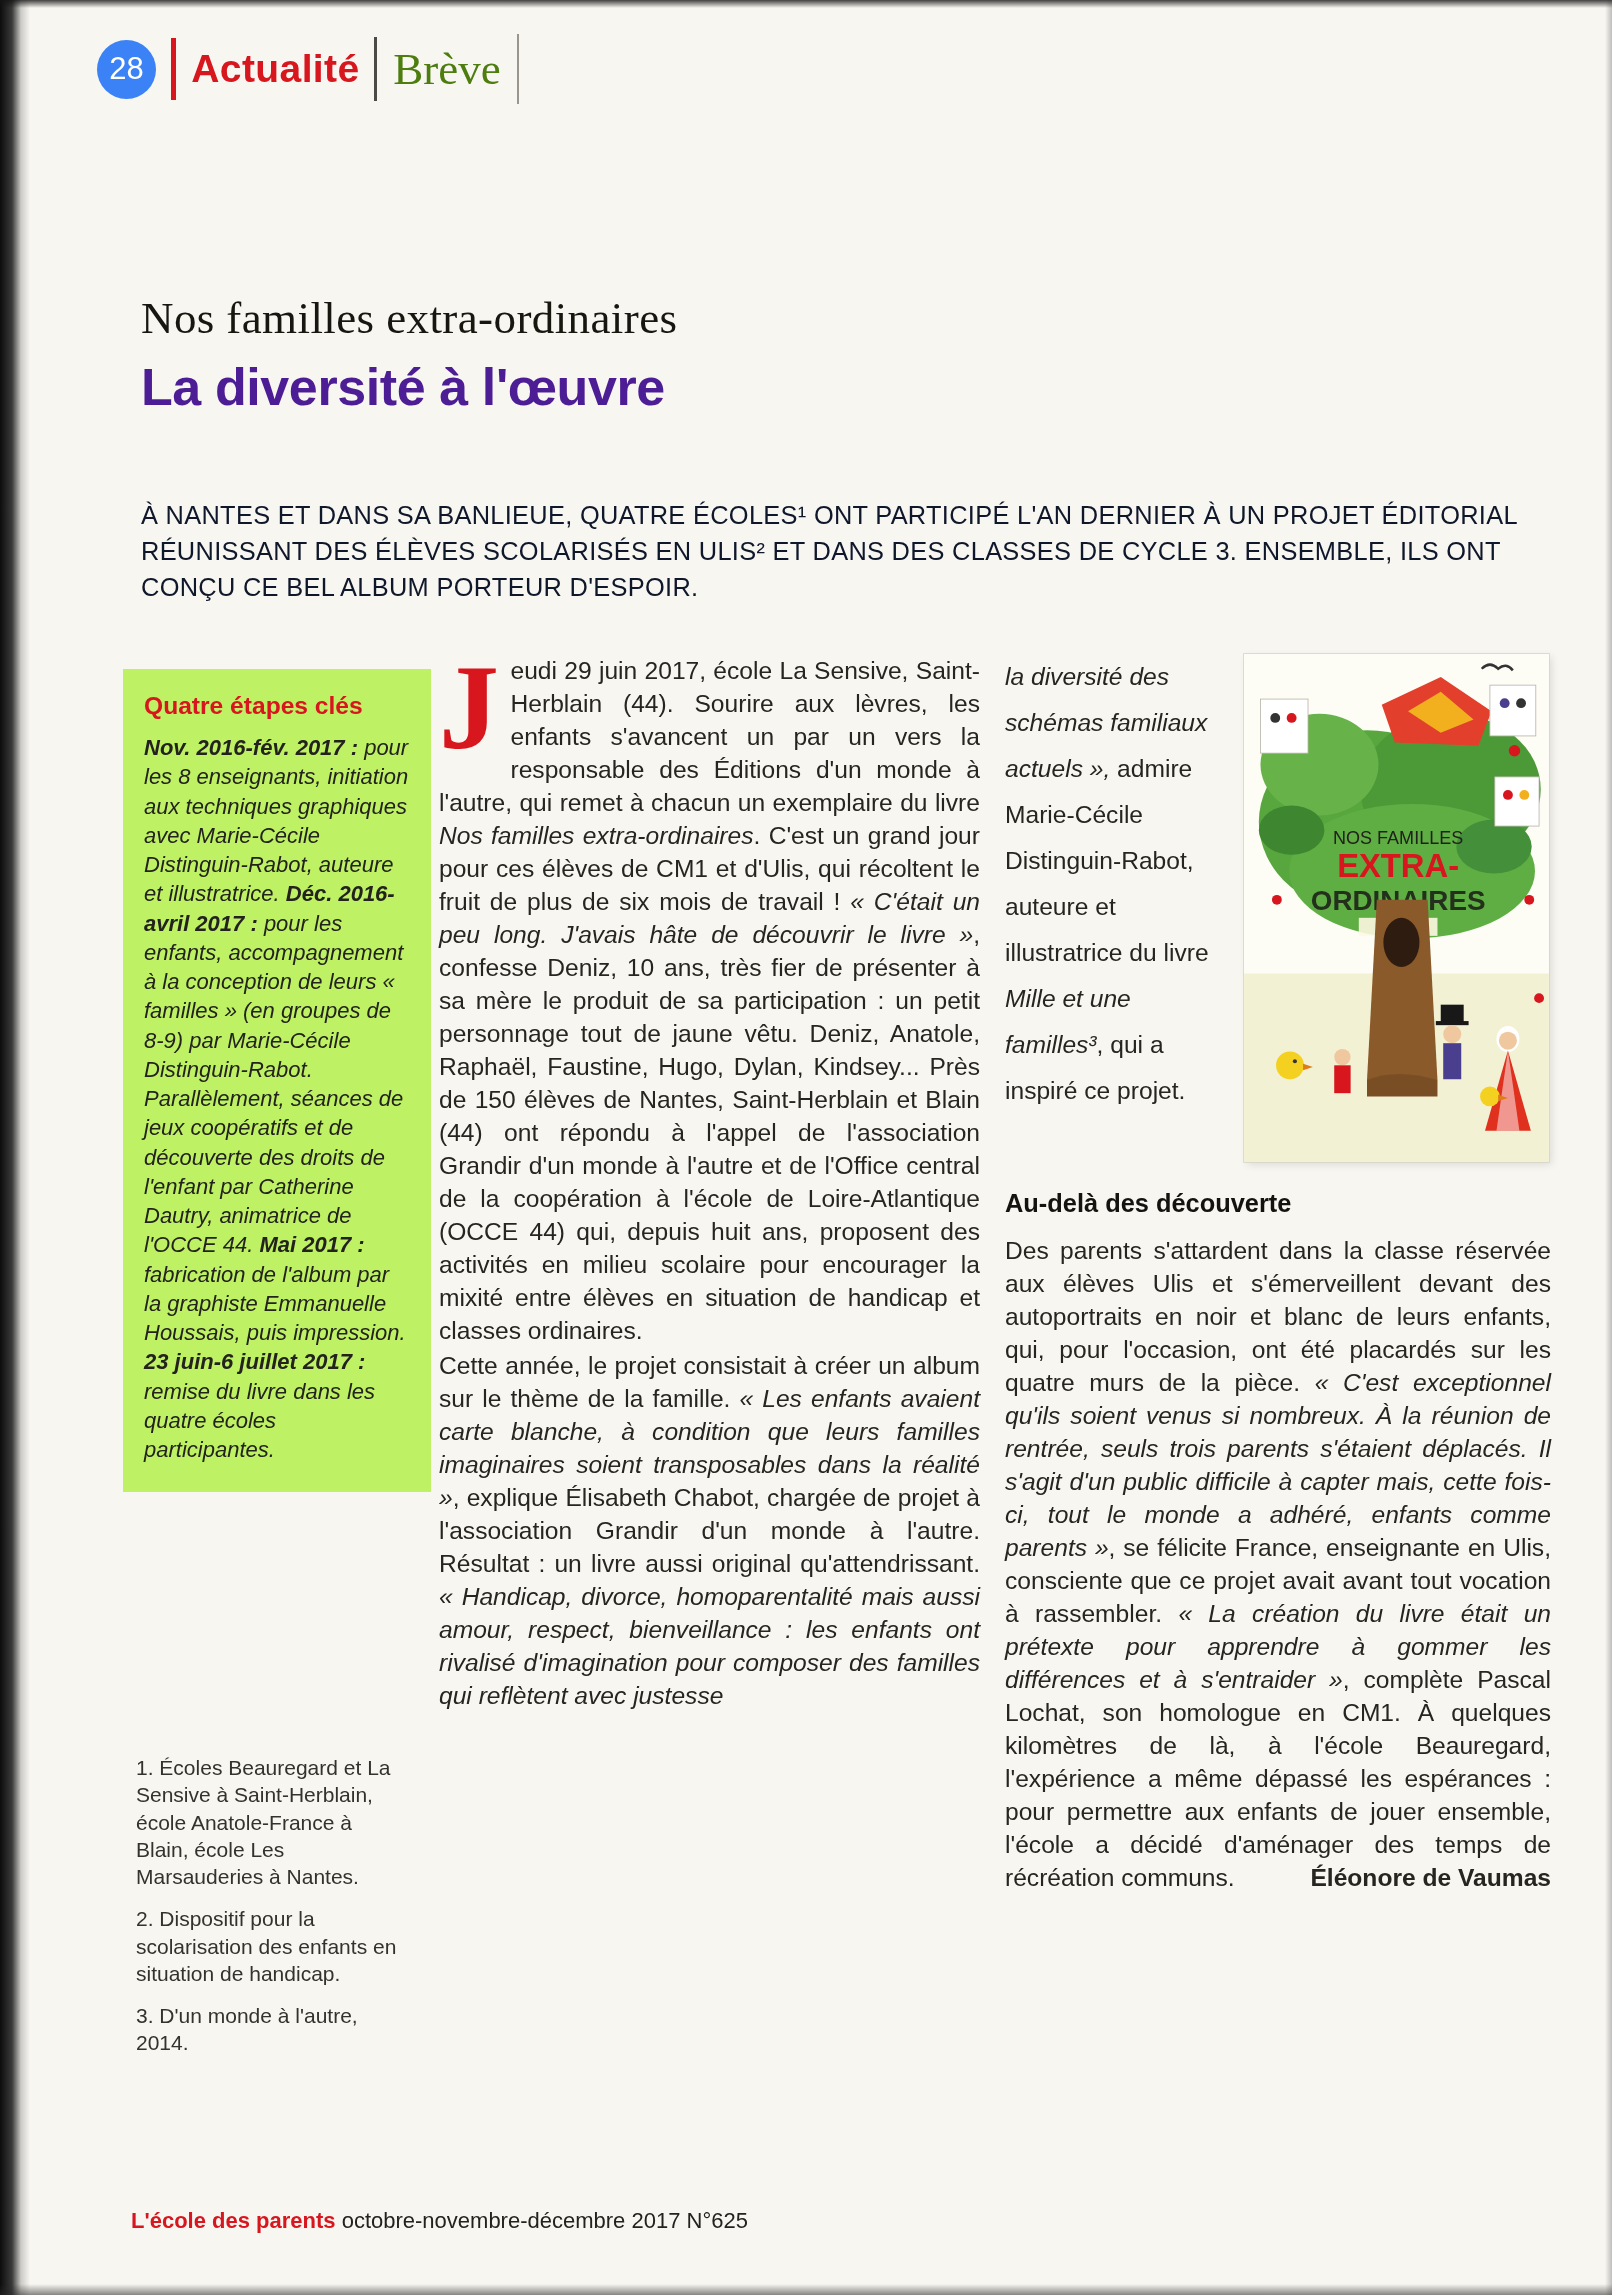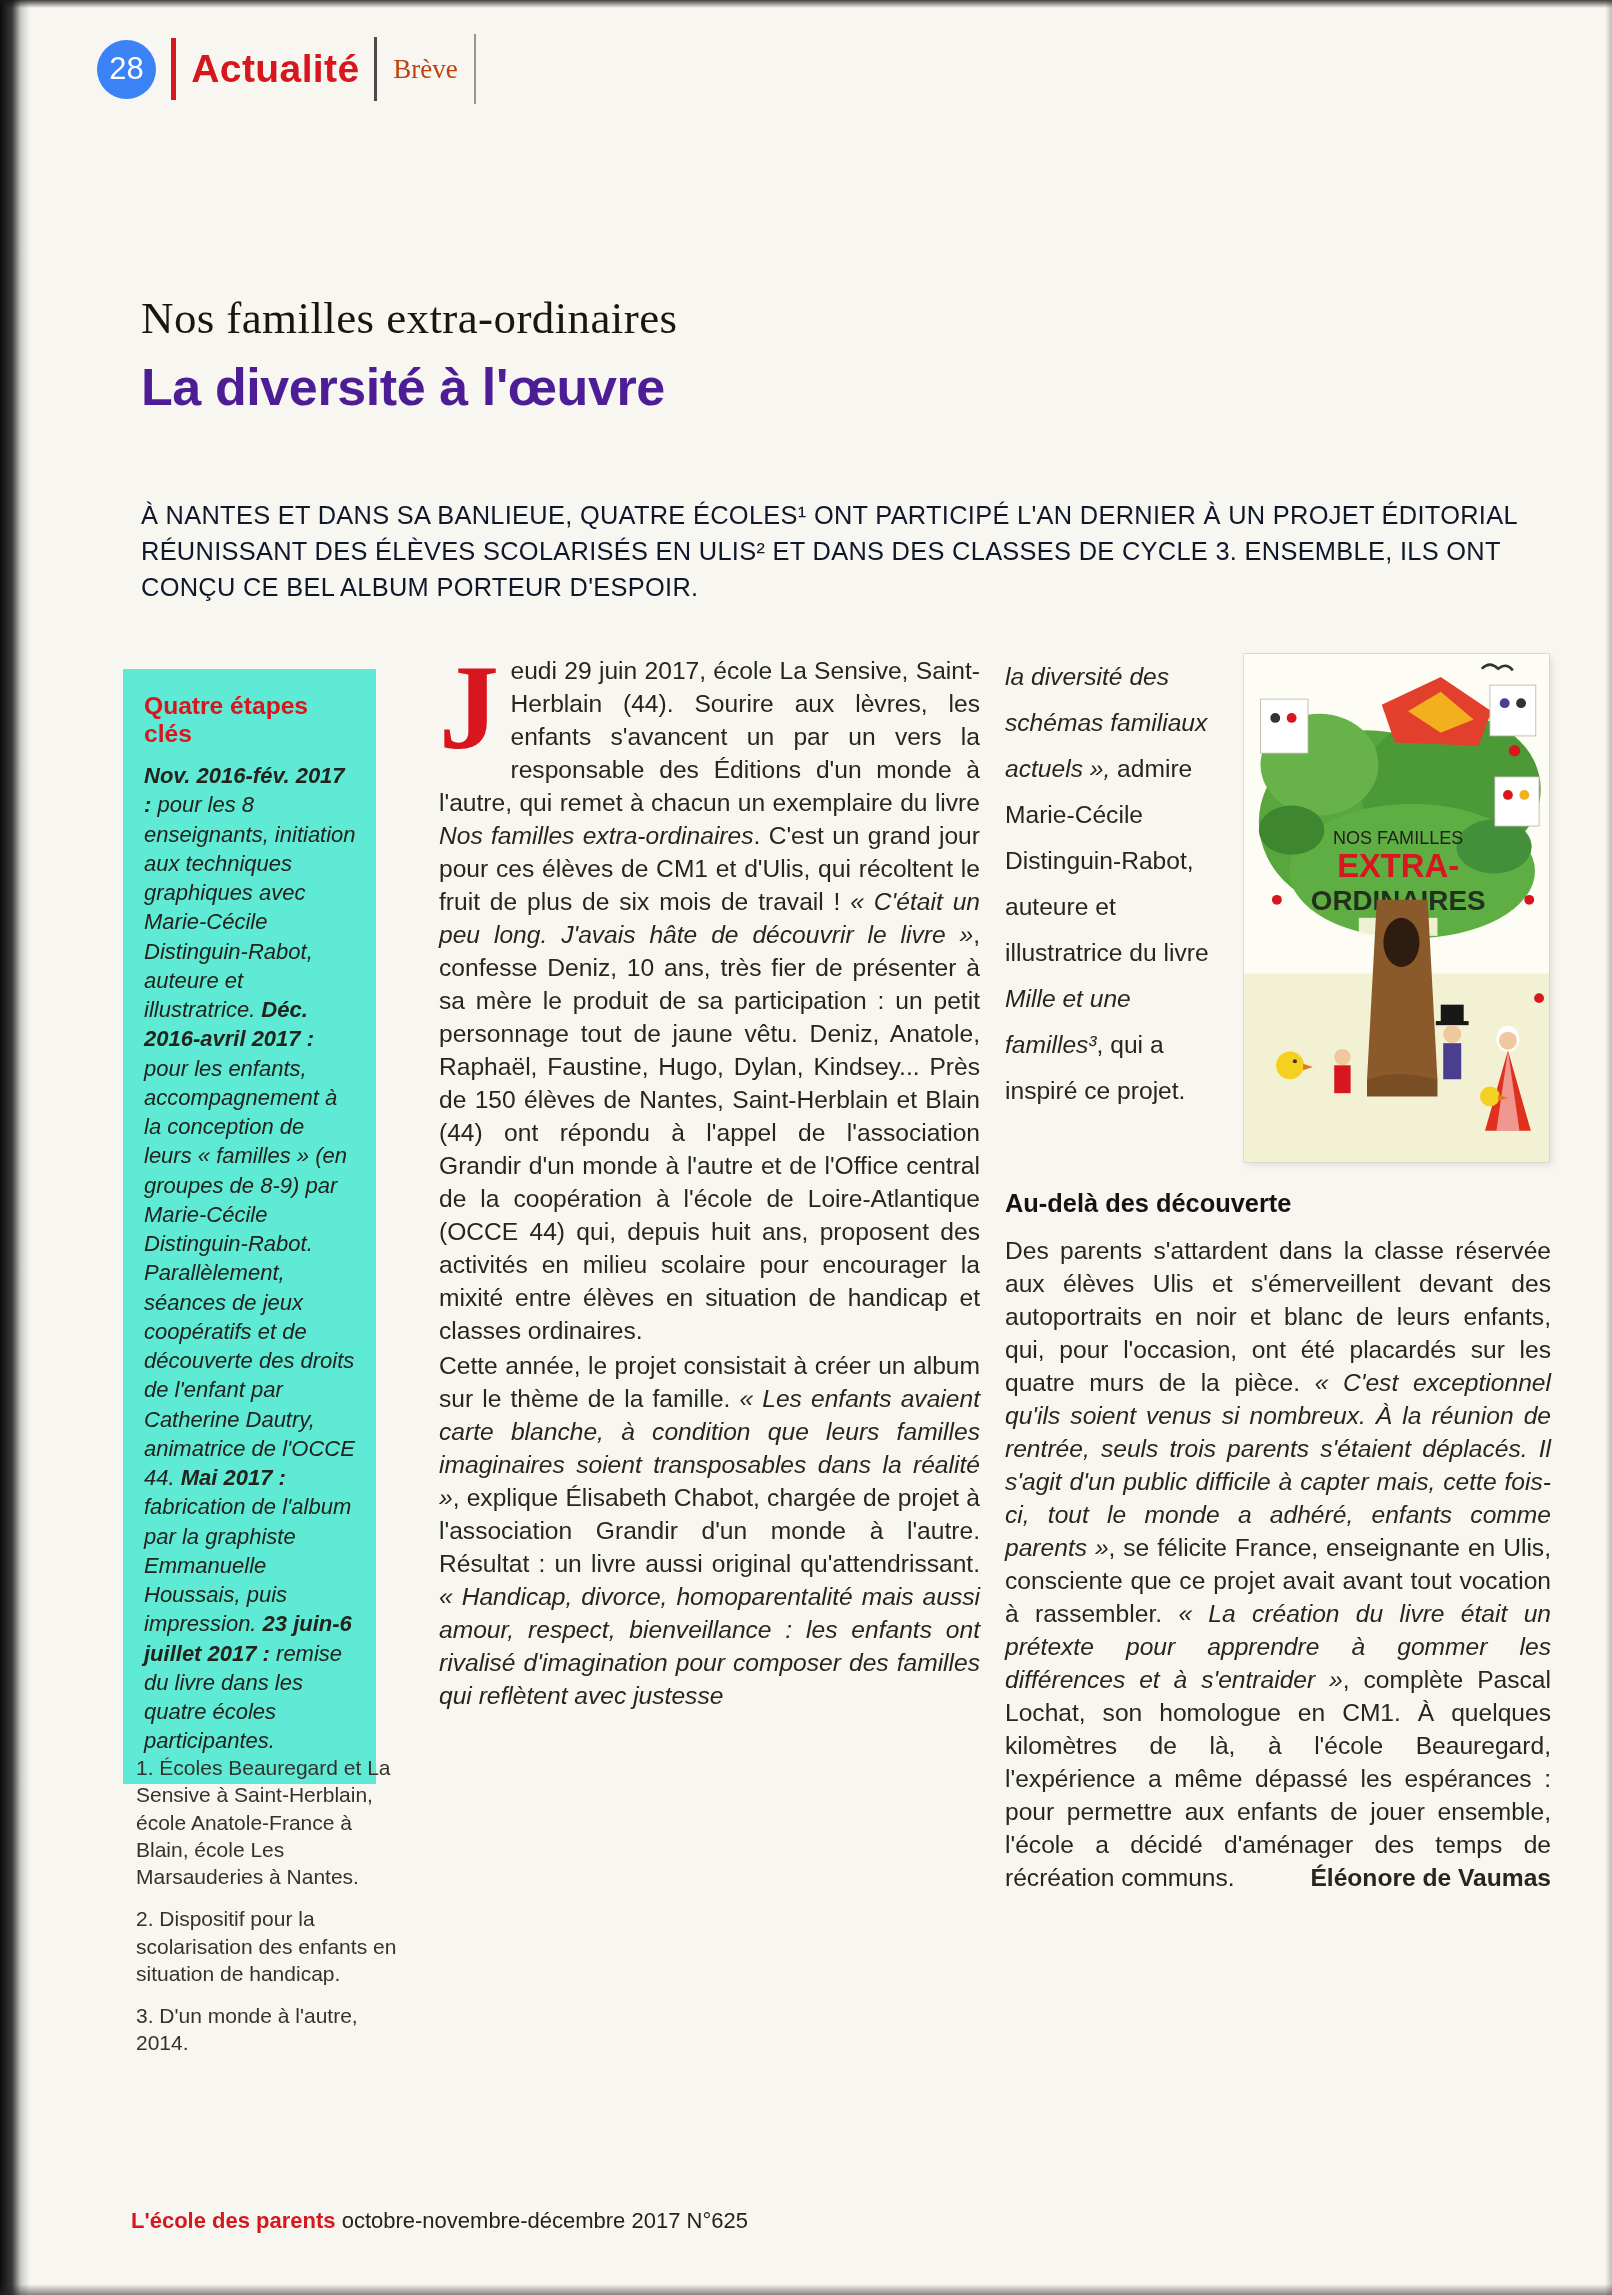--- a/index.html
+++ b/index.html
@@ -23,34 +23,34 @@
     background: linear-gradient(to left, rgba(60,60,60,.35), rgba(255,255,255,0)); }
 
   
   .masthead { position:absolute; left:97px; top:34px; display:flex; align-items:center; }
   .page-circle { width:59px; height:59px; border-radius:50%; background:#3b82f6;
     display:flex; align-items:center; justify-content:center;
     color:#fff; font-size:31px; font-weight:normal; }
   .sep-red { width:5.7px; height:62px; background:#d7161e; margin-left:14.8px; }
   .section-label { color:#d7161e; font-size:39px; font-weight:bold; letter-spacing:0.4px; margin:0 14.8px; }
   .sep-thin { width:2.5px; height:64px; background:#4c4a46; }
-  .rubric-label { font-family:"Liberation Serif", serif; font-size:27px; color:#c2410c; margin:0 16.4px; }
+  .rubric-label { font-family:"Liberation Serif", serif; font-size:45px; color:#4d7c0f; margin:0 16.4px; }
   .sep-thin-light { width:1.6px; height:70px; background:#9a968e; }
 
   
   .title-block { position:absolute; left:141px; top:292px; }
   .kicker { font-family:"Liberation Serif", serif; font-weight:500; font-size:45px; color:#17160f; letter-spacing:0.4px; }
   .headline { font-size:52px; font-weight:800; color:#4c1d95; margin-top:13px; letter-spacing:-0.4px; }
 
   .standfirst { position:absolute; left:141px; top:497px; width:1421px;
     font-size:25.4px; line-height:1.42; letter-spacing:0.3px; color:#0f172a; }
 
   
-  .sidebar-box { position:absolute; left:123px; top:669px; width:253px;
-    background:#5eead4; padding:23px 19.7px 28px 21px; }
+  .sidebar-box { position:absolute; left:123px; top:669px; width:308px;
+    background:#bef264; padding:23px 19.7px 28px 21px; }
   .sidebar-title { color:#d7161e; font-size:24.6px; font-weight:bold; margin-bottom:13px; }
   .sidebar-body { font-size:22px; line-height:1.33; color:#23221d; }
   .sidebar-body .it { font-style:italic; }
   .sidebar-body .bd { font-weight:bold; }
 
   .footnotes { position:absolute; left:136px; top:1754px; width:264px;
     font-size:21px; line-height:1.3; color:#33322d; }
   .footnote { margin-bottom:14.8px; }
 
   

